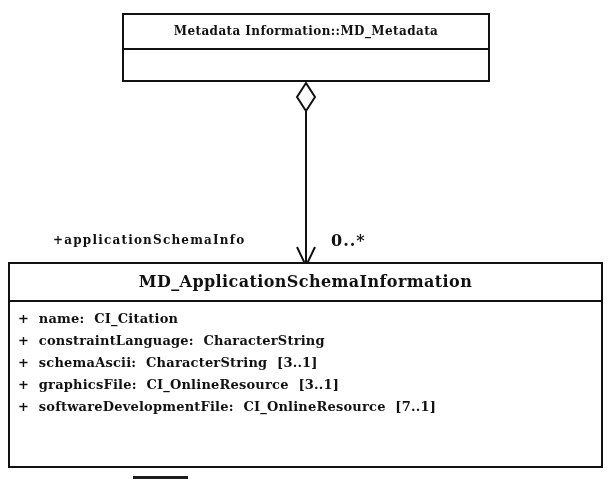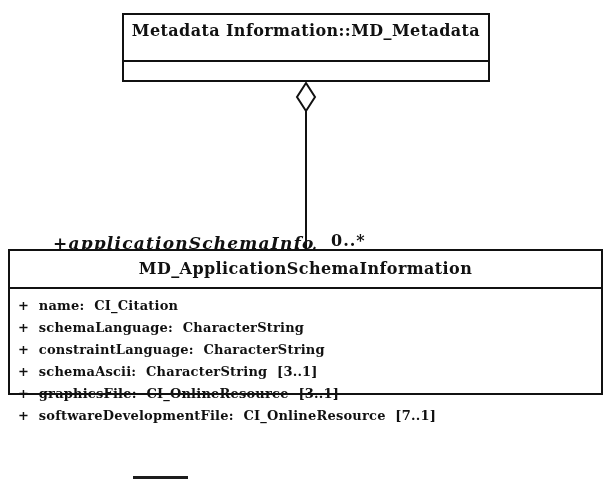--- a/index.html
+++ b/index.html
@@ -29,30 +29,30 @@
     font-weight: bold;
     letter-spacing: 0.4px;
     white-space: nowrap;
     overflow: hidden;
   }
   #top-class {
     left: 122px; top: 13px;
     width: 368px; height: 69px;
   }
   #top-class .class-title {
-    height: 47px;
+    height: 35px;
     line-height: 32px;
-    font-size: 16px;
+    font-size: 12px;
   }
   #top-class .empty-compartment {
     height: 30px;
   }
   #bottom-class {
-    left: 8px; top: 249px;
-    width: 595px; height: 146px;
+    left: 8px; top: 262px;
+    width: 595px; height: 206px;
   }
   #bottom-class .class-title {
     height: 38px;
     line-height: 35px;
     font-size: 16px;
   }
   .attrs {
     box-sizing: border-box;
     padding: 6px 6px 0 8px;
   }
@@ -70,24 +70,23 @@
     left: 0; top: 0;
     pointer-events: none;
   }
   .edge-label {
     position: absolute;
     font-weight: bold;
     white-space: nowrap;
   }
   #role-label {
     left: 53px; top: 233px;
-    font-size: 17px;
+    font-size: 12px;
     letter-spacing: 1.2px;
     word-spacing: 2px;
-    font-style: italic;
   }
   #multiplicity-label {
     left: 331px; top: 231px;
     font-size: 16px;
     letter-spacing: 1px;
   }
   #scan-artifact {
     position: absolute;
     left: 133px; top: 476px;
     width: 55px; height: 3px;
@@ -110,21 +109,20 @@
     <polyline points="297,247 306,266 315,247" fill="none" stroke="#111111" stroke-width="2"></polyline>
   </svg>
 
   <div class="edge-label" id="role-label">+applicationSchemaInfo</div>
   <div class="edge-label" id="multiplicity-label">0..*</div>
 
   <div class="class-box" id="bottom-class">
     <div class="class-title">MD_ApplicationSchemaInformation</div>
     <div class="attrs">
         <div class="attr-row">+ name: CI_Citation</div>
-        <div class="attr-row">+ schemaLanguage: CharacterString</div>
         <div class="attr-row">+ constraintLanguage: CharacterString</div>
         <div class="attr-row">+ schemaAscii: CharacterString [3..1]</div>
         <div class="attr-row">+ graphicsFile: CI_OnlineResource [3..1]</div>
         <div class="attr-row">+ softwareDevelopmentFile: CI_OnlineResource [7..1]</div>
       </div>
   </div>
 
   <div id="scan-artifact"></div>
 
 </div>

